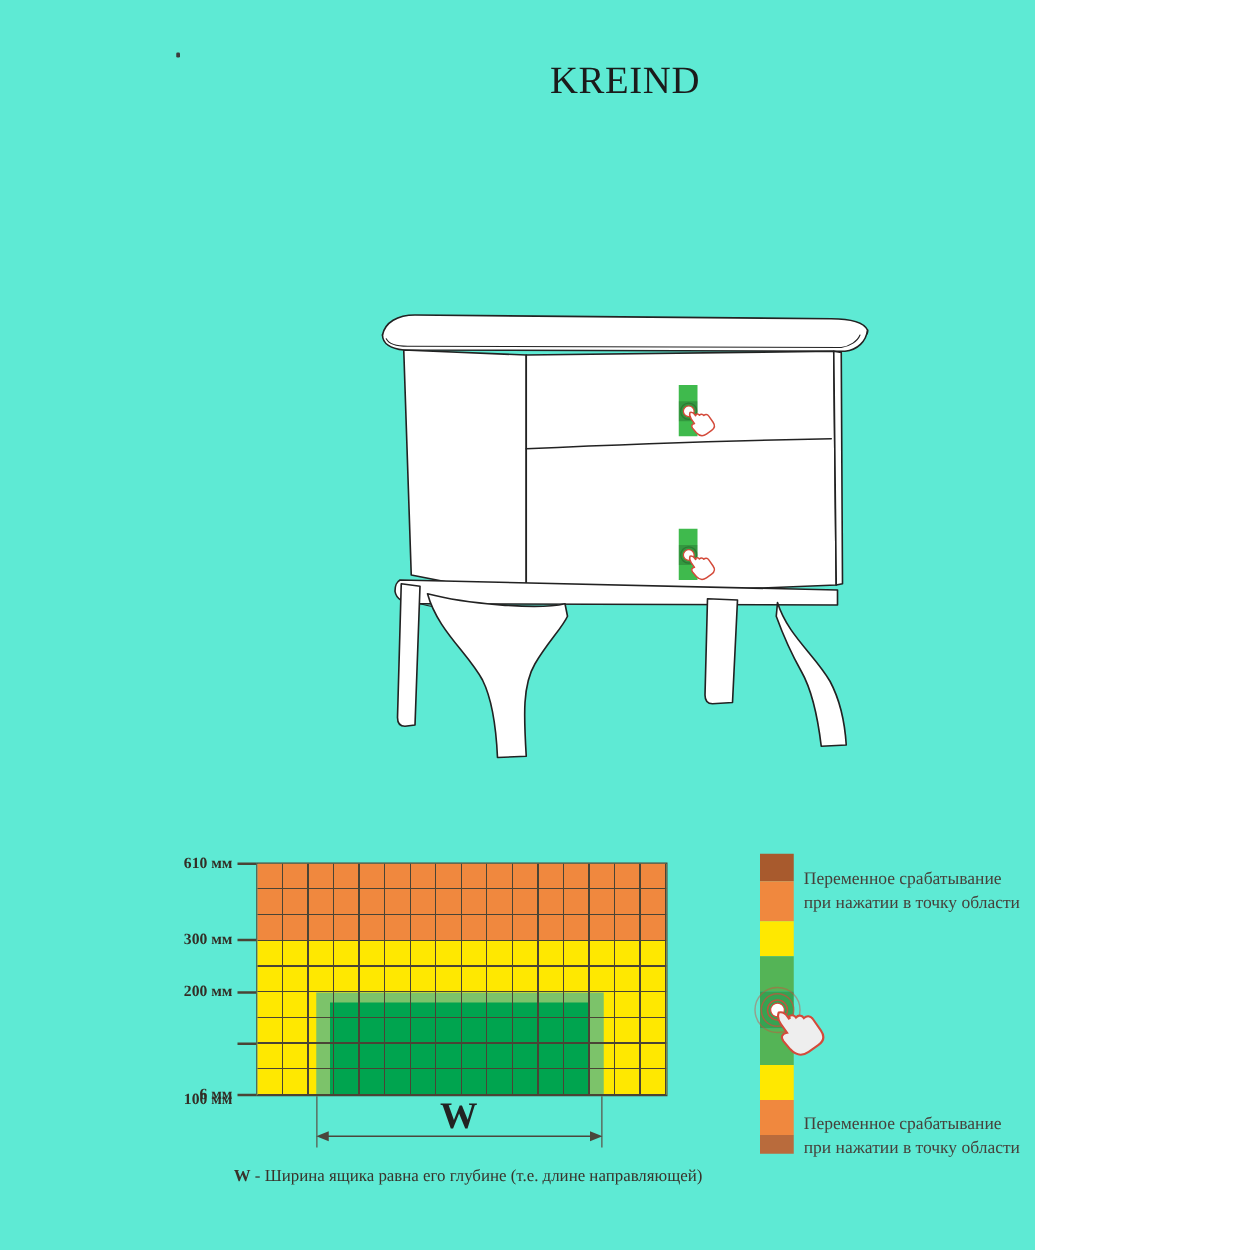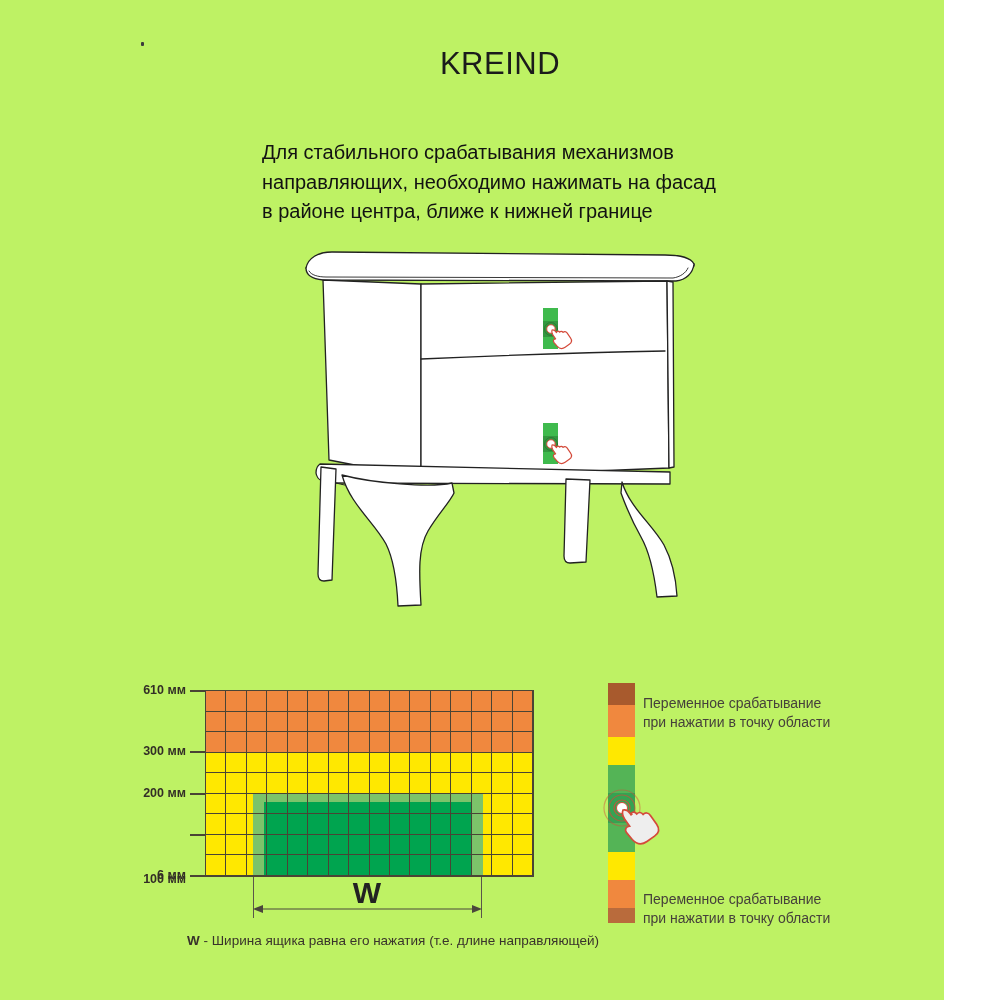--- a/index.html
+++ b/index.html
@@ -1,17 +1,17 @@
 <!DOCTYPE html>
 <html style="--orange: #F0883E; --yellow: #FFE800; --green-light: #7CC36A; --green-dark: #00A44F; --green-bright: #3FBA4D; --hand-red: #D44A3A; --grid-line: #4a4435;"><head>
 <meta charset="utf-8">
 <style>
   html,body{margin:0;padding:0;background:#fff;}
-  #page{position:relative;width:944px;height:1000px;background:#bef264;overflow:hidden;
-        font-family:Liberation Sans, sans-serif;color:#1b1b1b;}
+  #page{position:relative;width:828px;height:1000px;background:#5eead4;overflow:hidden;
+        font-family:Liberation Serif, serif;color:#1b1b1b;}
 
   
   .title{position:absolute;left:0;top:46px;width:1000px;text-align:center;
          font-size:31px;letter-spacing:.5px;color:#1b1b1b;}
   .subtitle{position:absolute;left:0;top:86px;width:1000px;text-align:center;
             font-size:22px;color:#1b1b1b;}
   .paragraph{position:absolute;left:262px;top:138px;font-size:20px;line-height:29.5px;
              color:#121212;white-space:pre-line;}
   .stray-dot{position:absolute;left:141px;top:42px;width:3px;height:4px;background:#3c3c3c;border-radius:1px;}
 
@@ -50,23 +50,20 @@
   .legend-hand{position:absolute;left:588px;top:770px;width:110px;height:100px;}
 </style>
 </head>
 <body>
 
 <div id="page">
 
   <div class="stray-dot"></div>
 
   <div class="title">KREIND</div>
-  <div class="paragraph">Для стабильного срабатывания механизмов
-направляющих, необходимо нажимать на фасад
-в районе центра, ближе к нижней границе</div>
 
   <svg class="cabinet" viewBox="0 0 430 390" fill="none" stroke="#222" stroke-width="1.3" stroke-linejoin="round" stroke-linecap="round">
 
     <path fill="#fff" d="M26,26 C28,16 38,10 52,10 L385,13 C400,13 411,16 414,22 C415,26 410,29 402,29 L44,31 C33,31 27,29 26,26 Z"></path>
     <path fill="#fff" d="M26,26 C26,33 33,37 43,38 L396,39 C406,38 413,31 414,22"></path>
     <path stroke-width="0.9" d="M29,29 C31,33 38,35 46,35 L393,36 C400,35 406,31 408,26"></path>
 
     <path fill="#fff" d="M43,38 L141,42 L141,236 L49,218 Z"></path>
     <path fill="#fff" d="M141,42 L387,39 L389,226 L141,236 Z"></path>
     <path fill="#fff" d="M387,39 L393,40 L394,225 L389,226 Z"></path>
@@ -122,21 +119,21 @@
 
   <div class="w-line" style="left:253px"></div>
   <div class="w-line" style="left:481px"></div>
   <div class="w-label">W</div>
   <svg class="w-arrow" viewBox="0 0 229 16">
     <line x1="6" y1="8" x2="223" y2="8" stroke="#4b463c" stroke-width="1.2"></line>
     <polygon points="0,8 10,4 10,12" fill="#4b463c"></polygon>
     <polygon points="229,8 219,4 219,12" fill="#4b463c"></polygon>
   </svg>
   <div class="caption">
-    <b>W</b><span> - Ширина ящика равна его нажатия (т.е. длине направляющей)</span>
+    <b>W</b><span> - Ширина ящика равна его глубине (т.е. длине направляющей)</span>
   </div>
 
   <div class="legend-bar">
     <div class="seg" style="background: rgb(168, 90, 45); height: 22px;"></div>
     <div class="seg" style="background: rgb(240, 136, 62); height: 32px;"></div>
     <div class="seg" style="background: rgb(255, 232, 0); height: 28px;"></div>
     <div class="seg" style="background: rgb(84, 180, 86); height: 28px;"></div>
     <div class="seg" style="background: rgb(53, 163, 82); height: 30px;"></div>
     <div class="seg" style="background: rgb(84, 180, 86); height: 29px;"></div>
     <div class="seg" style="background: rgb(255, 232, 0); height: 28px;"></div>

